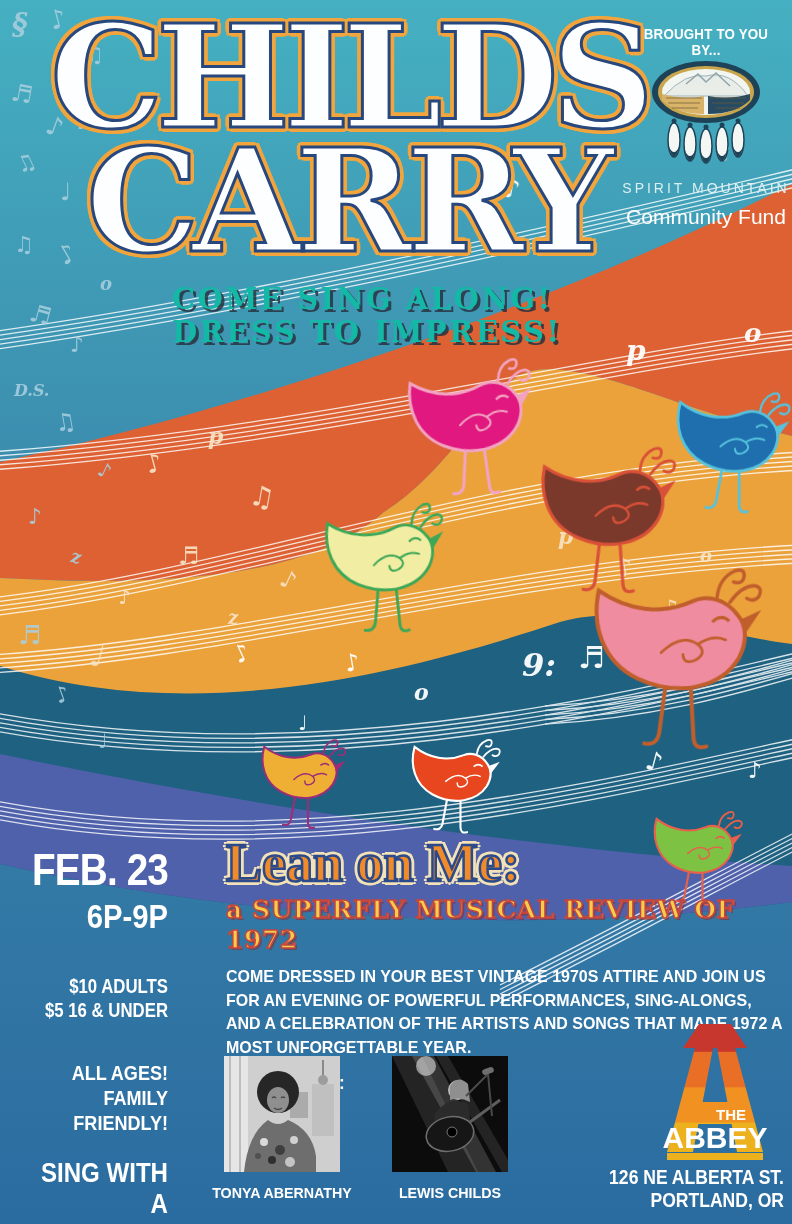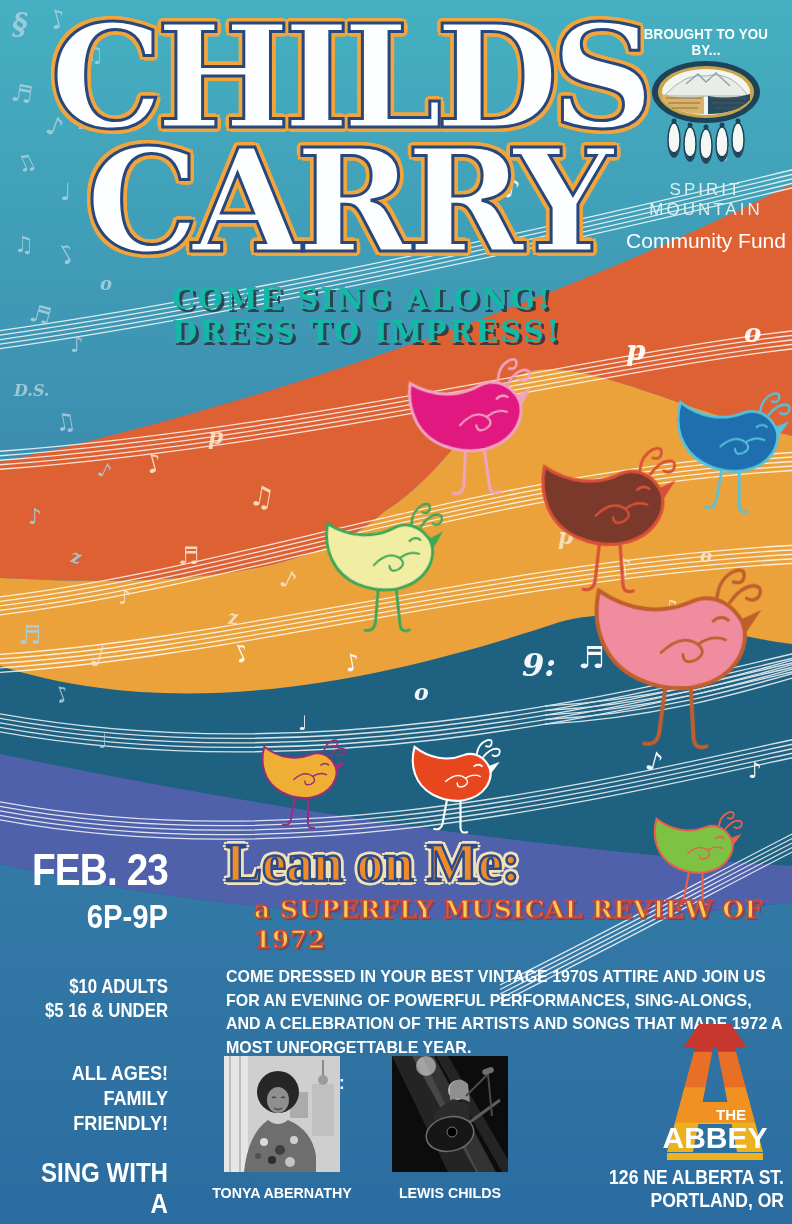--- a/index.html
+++ b/index.html
@@ -13,21 +13,21 @@
     -webkit-text-stroke:3px #27487E;letter-spacing:-7px;line-height:1;
     text-shadow:5px 0 0 #F2A53C,-5px 0 0 #F2A53C,0 5px 0 #F2A53C,0 -5px 0 #F2A53C,
       4px 4px 0 #F2A53C,-4px 4px 0 #F2A53C,4px -4px 0 #F2A53C,-4px -4px 0 #F2A53C,
       5px 2px 0 #F2A53C,-5px -2px 0 #F2A53C,2px 5px 0 #F2A53C,-2px -5px 0 #F2A53C;}
   #title1{left:50px;top:6px;font-size:142px;}
   #title2{left:86px;top:130px;font-size:142px;}
 
   
   #sponsor{left:622px;top:26px;width:168px;text-align:center;color:#fff;}
   #sponsor .intro{font-size:14.5px;font-weight:700;letter-spacing:.2px;transform:scaleX(.92);transform-origin:center top;}
-  #sponsor .org1{font-size:17px;letter-spacing:3px;color:#DCEff1;margin-top:4px;}
+  #sponsor .org1{font-size:14px;letter-spacing:3px;color:#DCEff1;margin-top:4px;}
   #sponsor .org2{font-size:21px;font-weight:400;margin-top:9px;}
 
   
   #tagline{left:172px;top:283px;font-family:"DejaVu Serif",serif;font-weight:700;
     font-size:29px;letter-spacing:2.5px;color:#14b8a6;line-height:33px;
     text-shadow:3px 3px 0 rgba(40,50,62,.85);}
 
   
   #leftcol{left:6px;top:846px;width:162px;text-align:right;color:#fff;font-weight:700;
     transform:scaleX(.86);transform-origin:right top;}
@@ -38,21 +38,21 @@
   #leftcol .band{font-size:28px;line-height:31px;margin-top:22px;}
 
   
   #showblock{left:226px;top:834px;width:566px;}
   #show-title{font-family:Liberation Serif, serif;font-weight:700;font-size:54px;line-height:58px;
     color:#F18A28;-webkit-text-stroke:2.5px #2B4A8C;letter-spacing:0;
     text-shadow:4px 0 0 #F3E2B8,-4px 0 0 #F3E2B8,0 4px 0 #F3E2B8,0 -4px 0 #F3E2B8,
       3px 3px 0 #F3E2B8,-3px 3px 0 #F3E2B8,3px -3px 0 #F3E2B8,-3px -3px 0 #F3E2B8;}
   #show-subtitle{font-family:"DejaVu Serif",serif;font-weight:700;font-size:25px;line-height:30px;
     margin-top:3px;color:#F6CC4D;-webkit-text-stroke:1.5px #C4473F;letter-spacing:.5px;
-    text-shadow:2px 2px 0 rgba(140,40,40,.55);margin-left:28px;}
+    text-shadow:2px 2px 0 rgba(140,40,40,.55);}
   #show-desc{margin-top:10px;width:596px;color:#fff;font-weight:700;font-size:17px;
     line-height:23.5px;transform:scaleX(.94);transform-origin:left top;}
   #hosts-label{margin-top:13px;color:#fff;font-weight:700;font-size:19px;
     transform:scaleX(.9);transform-origin:left top;}
 
   
   .photo{position:absolute;top:1056px;width:116px;height:116px;}
   #photo1{left:224px;} #photo2{left:392px;}
   .hostname{position:absolute;top:1184px;width:164px;text-align:center;color:#fff;
     font-weight:700;font-size:15.5px;transform:scaleX(.92);}

